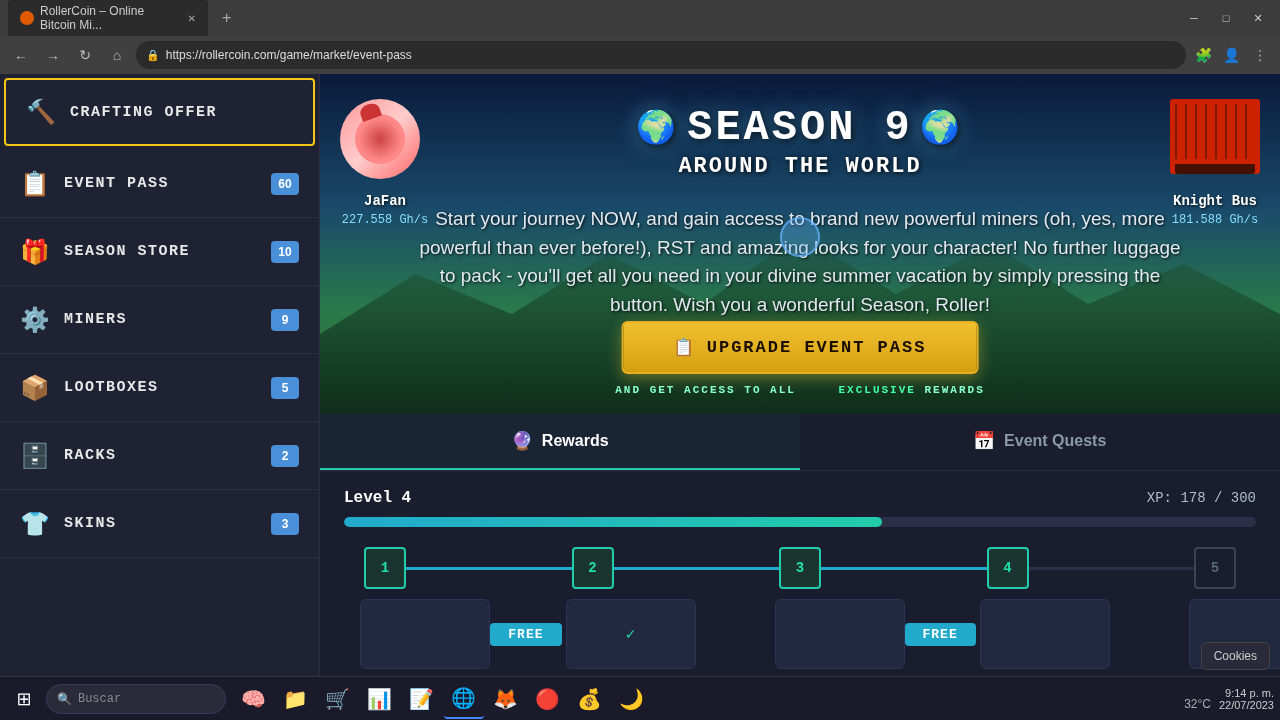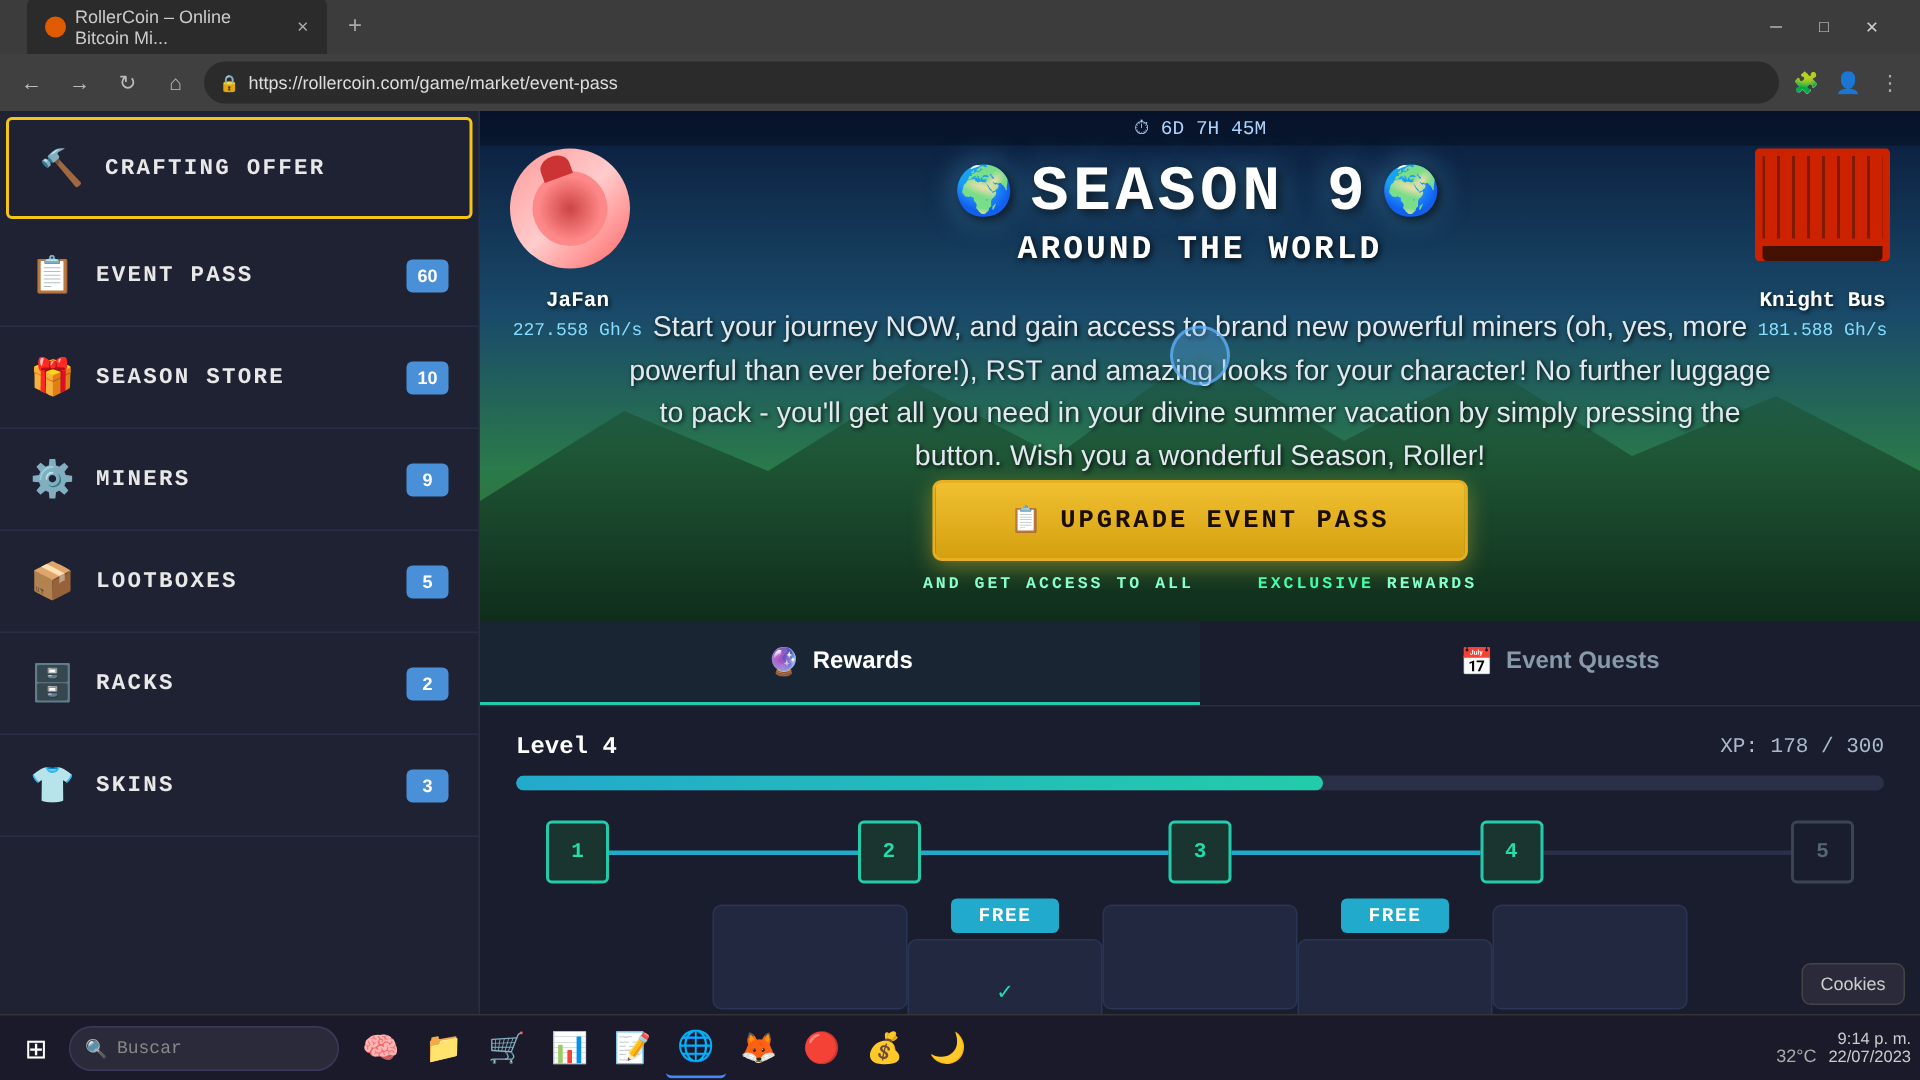--- a/index.html
+++ b/index.html
@@ -18,21 +18,21 @@
       background: #2b2b2b;
       display: flex;
       flex-direction: column;
       flex-shrink: 0;
     }
     .browser-titlebar {
       display: flex;
       align-items: center;
       height: 36px;
       background: #3c3c3c;
-      padding: 0 18px;
+      padding: 0 8px;
       gap: 8px;
     }
     .browser-tab {
       background: #2b2b2b;
       color: #ccc;
       font-size: 12px;
       padding: 6px 12px;
       border-radius: 6px 6px 0 0;
       display: flex;
       align-items: center;
@@ -531,21 +531,21 @@
     }
 
     .reward-cards-row {
       display: flex;
       justify-content: center;
       gap: 0;
       padding: 0 20px;
     }
     .reward-slot {
       display: flex;
-      flex-direction: column;
+      flex-direction: row;
       align-items: center;
       gap: 4px;
     }
     .reward-card {
       width: 130px;
       min-height: 70px;
       background: #222840;
       border: 1px solid #2a3555;
       border-radius: 6px;
       display: flex;
@@ -718,23 +718,20 @@
       <div class="sidebar-badge">3</div>
     </div>
   </div>
 
   <div class="main-content">
 
     <div class="hero-banner">
       <div class="hero-sky"></div>
       <div class="hero-mountains"></div>
 
-      <div class="timer-bar">
-        <span>⏱ 6D 7H 45M</span>
-      </div>
 
       <div class="miners-row">
         <div class="miner-card">
           <div class="miner-sprite">
             <div class="jafan-sprite"></div>
           </div>
           <div class="miner-name">JaFan</div>
           <div class="miner-stats">227.558 Gh/s</div>
         </div>
         <div class="miner-card">

